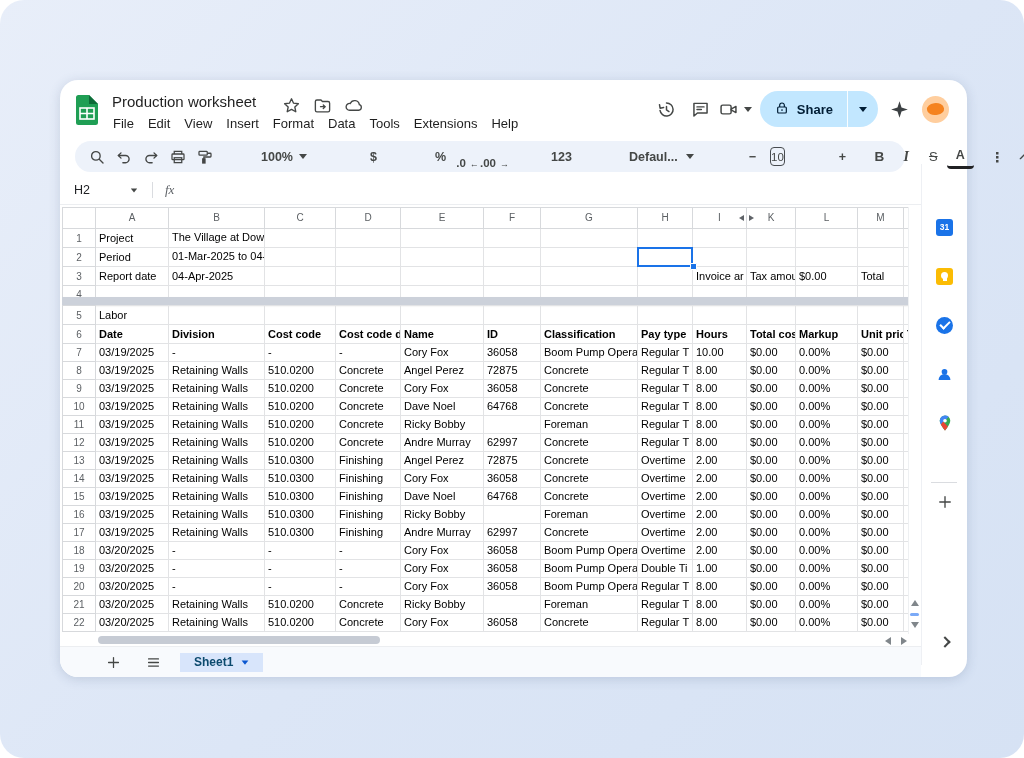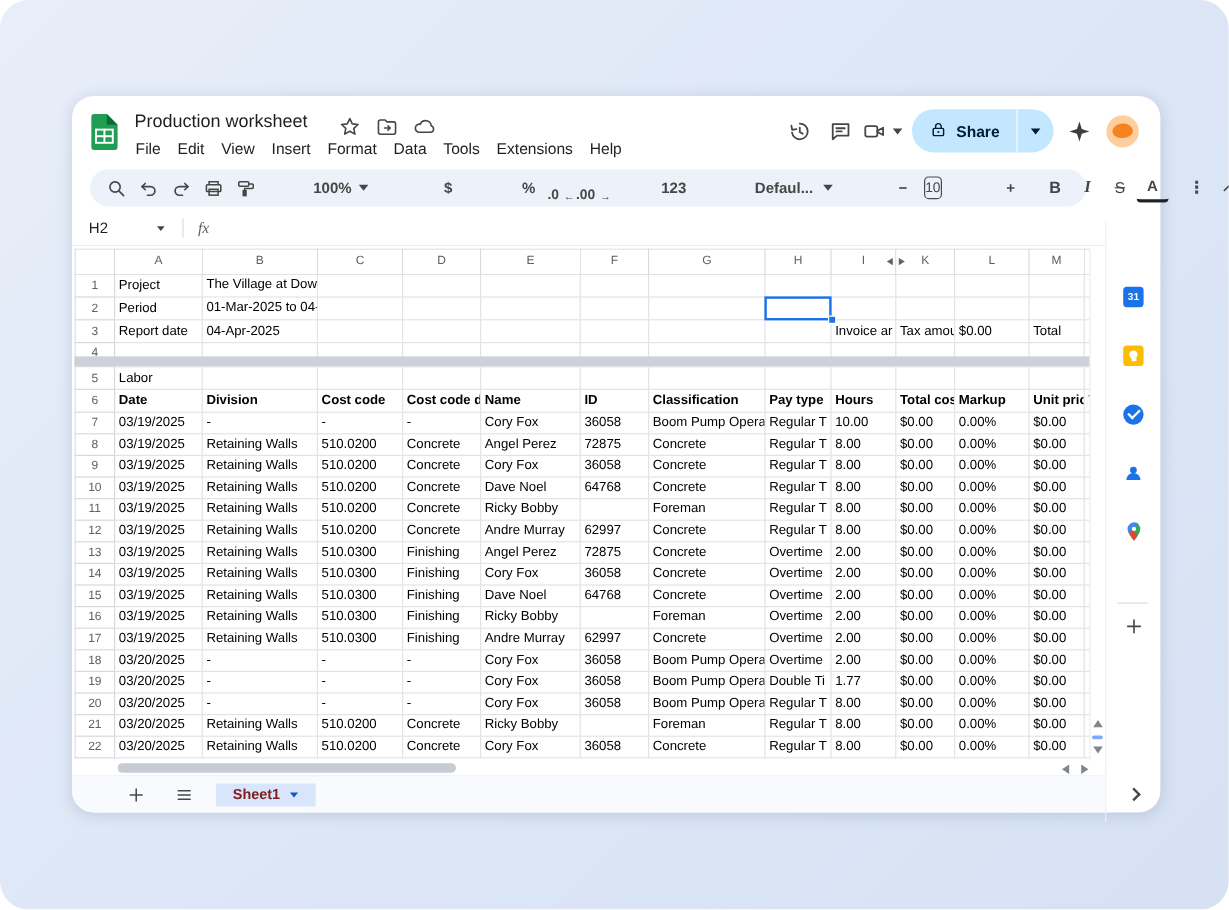--- a/index.html
+++ b/index.html
@@ -77,24 +77,24 @@
   .vs-down{position:absolute;left:2px;top:415px;width:0;height:0;border-left:4px solid transparent;border-right:4px solid transparent;border-top:6px solid #80868b;}
   .hscroll{position:absolute;left:2px;top:554px;width:846px;height:12px;}
   .hs-thumb{position:absolute;left:36px;top:2px;width:282px;height:8px;background:#c6cbd4;border-radius:4px;}
   .hs-left{position:absolute;left:823px;top:3px;width:0;height:0;border-top:4px solid transparent;border-bottom:4px solid transparent;border-right:6px solid #80868b;}
   .hs-right{position:absolute;left:839px;top:3px;width:0;height:0;border-top:4px solid transparent;border-bottom:4px solid transparent;border-left:6px solid #80868b;}
   
   .tabbar{position:absolute;left:0;top:566px;width:861px;height:31px;background:#f8fafd;border-top:1px solid #eceef1;border-radius:0 0 0 18px;display:flex;align-items:center;}
   .tb-add{margin-left:40px;}
   .tb-all{margin-left:14px;}
   .tbar-btn{width:26px;height:26px;display:flex;align-items:center;justify-content:center;}
-  .sheet-tab{margin-left:14px;height:19px;display:flex;align-items:center;gap:8px;background:#d8e5fb;color:#7f1d1d;font-size:12px;font-weight:700;padding:0 14px;}
+  .sheet-tab{margin-left:14px;height:19px;display:flex;align-items:center;gap:8px;background:#d8e5fb;color:#0c4a6e;font-size:12px;font-weight:700;padding:0 14px;}
   .sheet-tab .tri-down{border-top-color:#0b57d0;transform:scale(.85);}
   
-  .sidepanel{position:absolute;left:861px;top:104px;width:46px;height:501px;border-left:1px solid #eef0f4;}
+  .sidepanel{position:absolute;left:861px;top:84px;width:46px;height:501px;border-left:1px solid #eef0f4;}
   .sp-ico{position:absolute;left:50%;transform:translateX(-50%);width:20px;height:20px;display:flex;align-items:center;justify-content:center;}
   .sp-div{position:absolute;left:9px;top:318px;width:26px;height:1px;background:#dadce0;}
   .cal{width:17px;height:17px;background:#1a73e8;border-radius:3px;color:#fff;font-size:8.5px;font-weight:700;display:flex;align-items:center;justify-content:center;}
   .keep{width:17px;height:17px;background:#fbbc04;border-radius:3px;position:relative;}
   .keep::after{content:"";position:absolute;left:5px;top:4px;width:7px;height:7px;border-radius:50%;background:#fff;}
   .keep::before{content:"";position:absolute;left:6.5px;top:10px;width:4px;height:3px;background:#fff;}
   .tasks{width:17px;height:17px;border-radius:50%;background:#1a73e8;position:relative;}
   .tasks::after{content:"";position:absolute;left:4px;top:4.5px;width:8px;height:4px;border-left:2px solid #fff;border-bottom:2px solid #fff;transform:rotate(-45deg);}
   .chev-right{width:8px;height:8px;border-top:2px solid #444746;border-right:2px solid #444746;transform:rotate(45deg);}
 </style>
@@ -620,21 +620,21 @@
             <tr style="height:18px" class="">
               <th class="rowhdr">19</th>
               <td class="r">03/20/2025</td>
               <td class="">-</td>
               <td class="">-</td>
               <td class="">-</td>
               <td class="">Cory Fox</td>
               <td class="">36058</td>
               <td class="">Boom Pump Opera</td>
               <td class="">Double Ti</td>
-              <td class="r">1.77</td>
+              <td class="r">1.00</td>
               <td class="r">$0.00</td>
               <td class="r">0.00%</td>
               <td class="r">$0.00</td>
               <td class=""></td>
             </tr>
             <tr style="height:18px" class="">
               <th class="rowhdr">20</th>
               <td class="r">03/20/2025</td>
               <td class="">-</td>
               <td class="">-</td>

